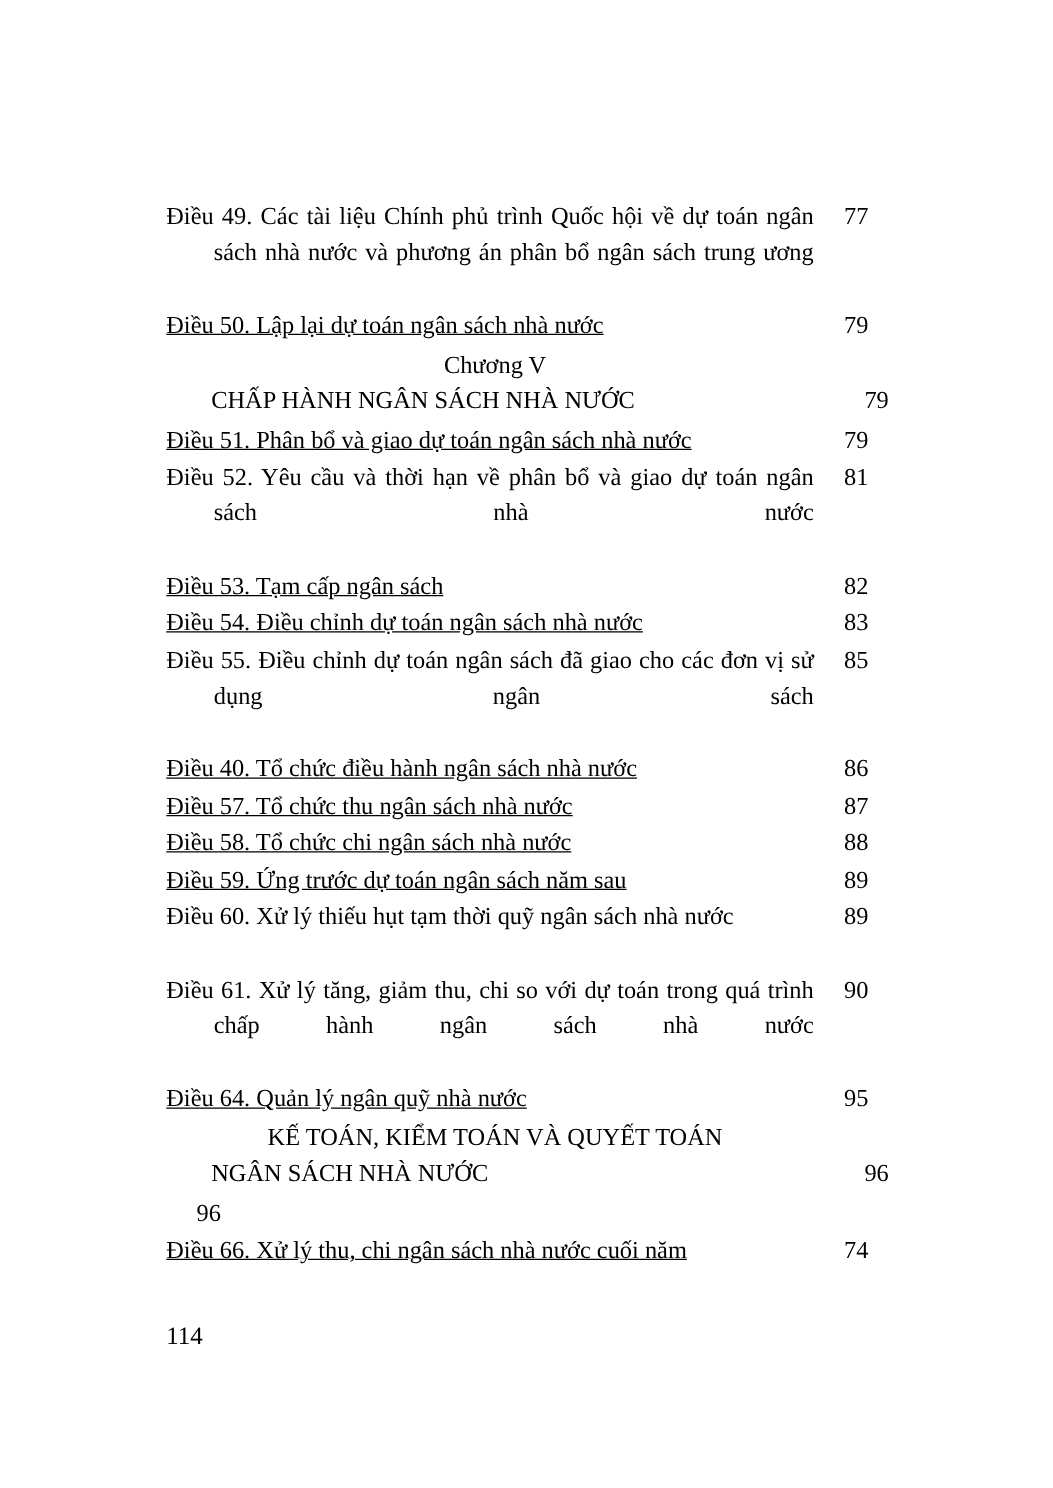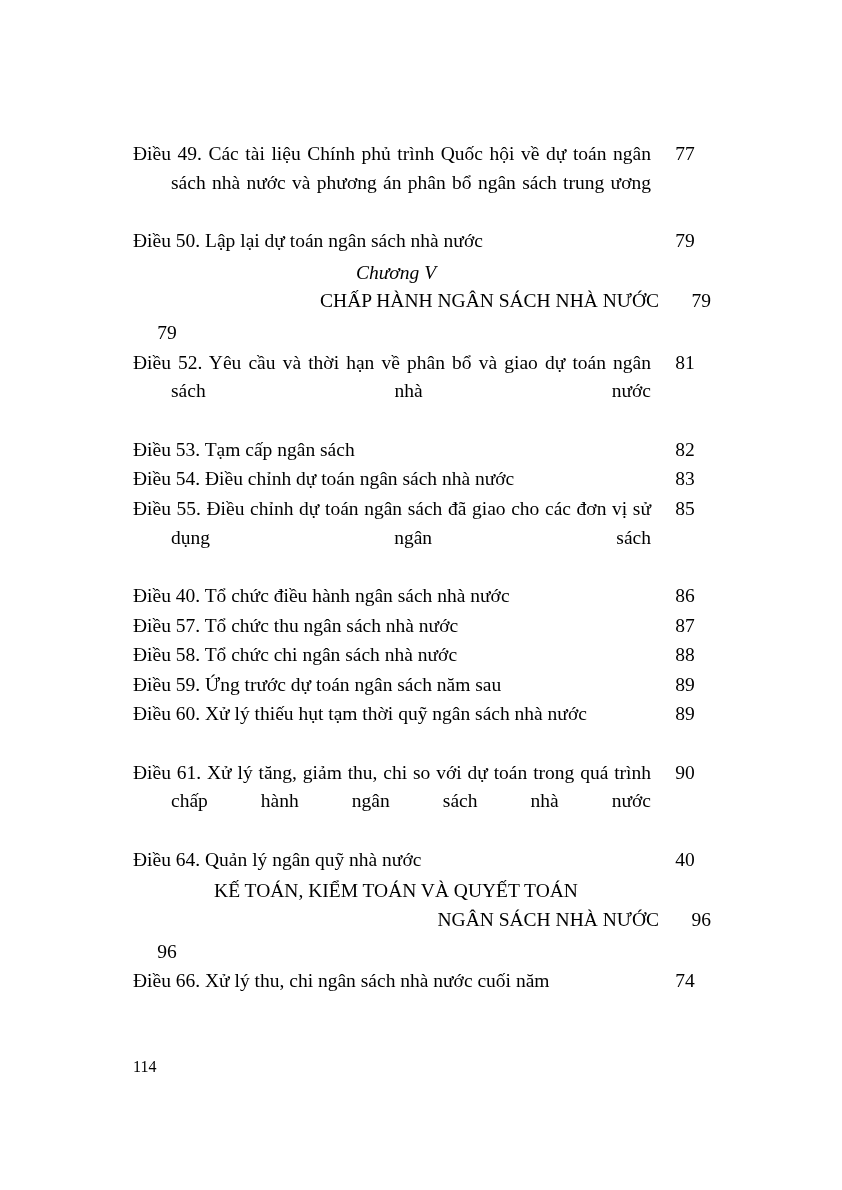--- a/index.html
+++ b/index.html
@@ -18,21 +18,21 @@
   .page {
     position: absolute;
     left: 0;
     top: 0;
     width: 842px;
     height: 1190px;
   }
   .toc {
     position: absolute;
     left: 133px;
-    top: 140px;
+    top: 160px;
     width: 578px;
   }
   .entry {
     display: flex;
     align-items: flex-start;
     justify-content: space-between;
     font-size: 19.5px;
     line-height: 1.47;
     margin-bottom: 1px;
   }
@@ -54,57 +54,57 @@
     text-indent: -38px;
   }
   .label-just::after {
     content: "";
     display: inline-block;
     width: 100%;
   }
   .label-plain {
     padding-left: 38px;
     text-indent: -38px;
+    text-decoration: underline;
   }
   .chapter {
     text-align: center;
     font-size: 19.5px;
     line-height: 1.47;
   }
   .chapter .cname {
-    font-style: italic;
   }
   .chapter-block {
     margin-top: 3px;
     margin-bottom: 3px;
   }
   .chapter-row {
     display: flex;
     align-items: flex-start;
     justify-content: space-between;
   }
   .chapter-row .ctext {
     flex: 1 1 auto;
-    text-align: right;
+    text-align: left;
     padding-left: 36px;
   }
   .chapter-row .page-num {
     flex: 0 0 auto;
     width: 52px;
     text-align: right;
   }
   .chapter-center {
     text-align: center;
     padding-right: 52px;
   }
   .folio {
     position: absolute;
     left: 133px;
     top: 1058px;
-    font-size: 16px;
+    font-size: 20px;
   }
 </style>
 </head>
 <body>
 
 <div class="page">
   <div class="toc" id="toc-list">
       <div class="entry">
         <div class="label label-just">Điều 49. Các tài liệu Chính phủ trình Quốc hội về dự toán ngân sách nhà nước và phương án phân bổ ngân sách trung ương</div>
         <div class="page-num">77</div>
@@ -114,20 +114,21 @@
         <div class="page-num">79</div>
       </div>
       <div class="chapter chapter-block">
         <div class="cname chapter-center">Chương V</div>
         <div class="chapter-row">
           <div class="ctext">CHẤP HÀNH NGÂN SÁCH NHÀ NƯỚC</div>
           <div class="page-num">79</div>
         </div>
       </div>
       <div class="entry">
+        <div class="label label-plain">Điều 51. Phân bổ và giao dự toán ngân sách nhà nước</div>
         <div class="page-num">79</div>
       </div>
       <div class="entry">
         <div class="label label-just">Điều 52. Yêu cầu và thời hạn về phân bổ và giao dự toán ngân sách nhà nước</div>
         <div class="page-num">81</div>
       </div>
       <div class="entry">
         <div class="label label-plain">Điều 53. Tạm cấp ngân sách</div>
         <div class="page-num">82</div>
       </div>
@@ -158,21 +159,21 @@
       <div class="entry">
         <div class="label label-just">Điều 60. Xử lý thiếu hụt tạm thời quỹ ngân sách nhà nước</div>
         <div class="page-num">89</div>
       </div>
       <div class="entry">
         <div class="label label-just">Điều 61. Xử lý tăng, giảm thu, chi so với dự toán trong quá trình chấp hành ngân sách nhà nước</div>
         <div class="page-num">90</div>
       </div>
       <div class="entry">
         <div class="label label-plain">Điều 64. Quản lý ngân quỹ nhà nước</div>
-        <div class="page-num">40</div>
+        <div class="page-num">95</div>
       </div>
       <div class="chapter chapter-block">
         <div class="chapter-center">KẾ TOÁN, KIỂM TOÁN VÀ QUYẾT TOÁN</div>
         <div class="chapter-row">
           <div class="ctext">NGÂN SÁCH NHÀ NƯỚC</div>
           <div class="page-num">96</div>
         </div>
       </div>
       <div class="entry">
         <div class="page-num">96</div>

